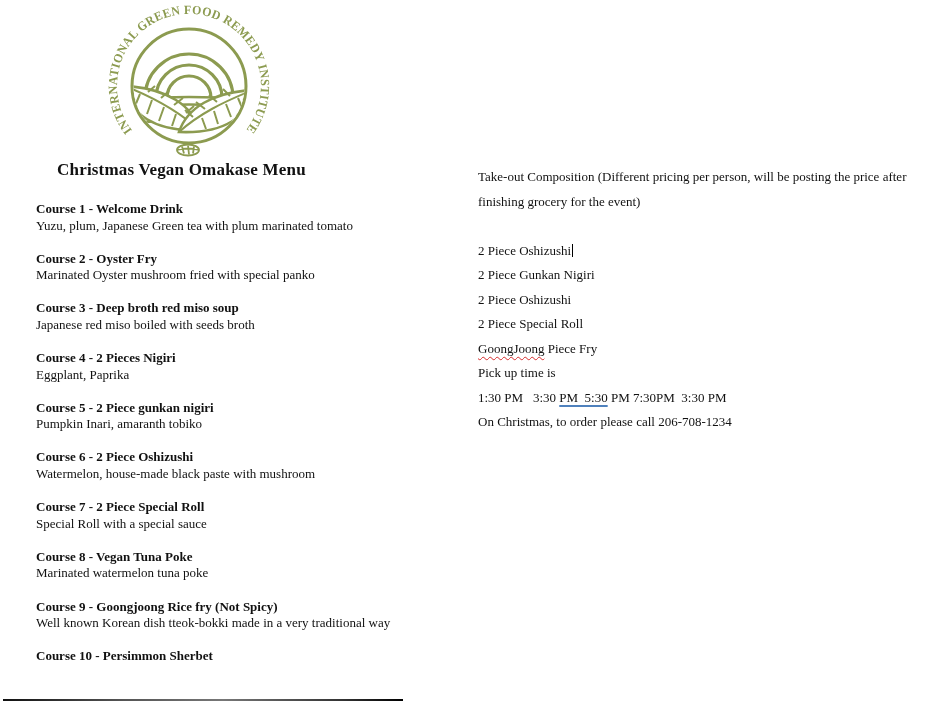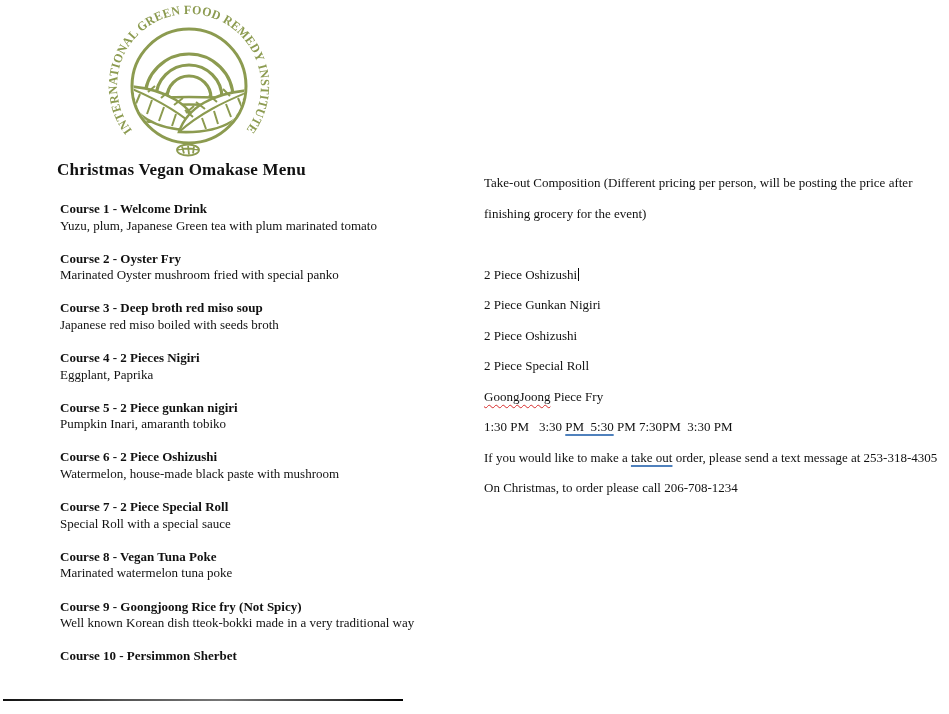--- a/index.html
+++ b/index.html
@@ -8,30 +8,30 @@
     font-family:"Liberation Serif","DejaVu Serif",serif;color:#111;
   }
   
   .logo{position:absolute;left:95px;top:2px;width:190px;height:160px;}
   
   .menu-title{
     position:absolute;left:57px;top:160px;font-size:17px;font-weight:bold;
     letter-spacing:.2px;white-space:pre;
   }
   .courses{position:absolute;left:36px;top:201px;width:420px;}
-  .course{height:49.7px;overflow:visible;margin-left:24px;}
+  .course{height:49.7px;overflow:visible;}
   .course-heading{font-size:13px;font-weight:bold;line-height:16.5px;white-space:pre;}
   .course-desc{font-size:13px;line-height:16.5px;white-space:pre;}
   .hrule{
     position:absolute;left:3px;top:699px;width:400px;height:2px;
     background:linear-gradient(90deg,#111 0%,#555 30%,#777 55%,#333 85%,#000 100%);
   }
   
   .takeout{position:absolute;left:470px;top:161px;width:476px;font-size:13px;}
-  .line{line-height:16.55px;margin:14px;white-space:pre;}
+  .line{line-height:16.55px;margin:8px;white-space:pre;}
   .blank{height:16.55px;}
   .caret{
     display:inline-block;width:1px;height:13px;background:#000;
     vertical-align:-2px;margin-left:1px;
   }
   .sp-red{
     text-decoration:underline wavy #d62b2b 1px;
     text-underline-offset:3px;
   }
   .gr-blue{
@@ -139,21 +139,21 @@
     <p class="line">Take-out Composition (Different pricing per person, will be posting the price after</p>
     <p class="line">finishing grocery for the event)</p>
     <div class="blank"></div>
 
     <p class="line"><span>2 Piece Oshizushi</span><span class="caret"></span></p>
     <p class="line">2 Piece Gunkan Nigiri</p>
     <p class="line">2 Piece Oshizushi</p>
     <p class="line">2 Piece Special Roll</p>
     <p class="line"><span class="sp-red">GoongJoong</span><span> Piece Fry</span></p>
 
+    <p class="line">Pick up time is</p>
 
     <p class="line"><span>1:30 PM   3:30 </span><span class="gr-blue">PM  5:30</span><span> PM 7:30PM  3:30 PM</span></p>
 
-    <p class="line"><span>If you would like to make a </span><span class="gr-blue">take out</span><span> order, please send a text message at 253-318-4305</span></p>
 
     <p class="line">On Christmas, to order please call 206-708-1234</p>
   </div>
 
 </div>
 
 </body></html>

